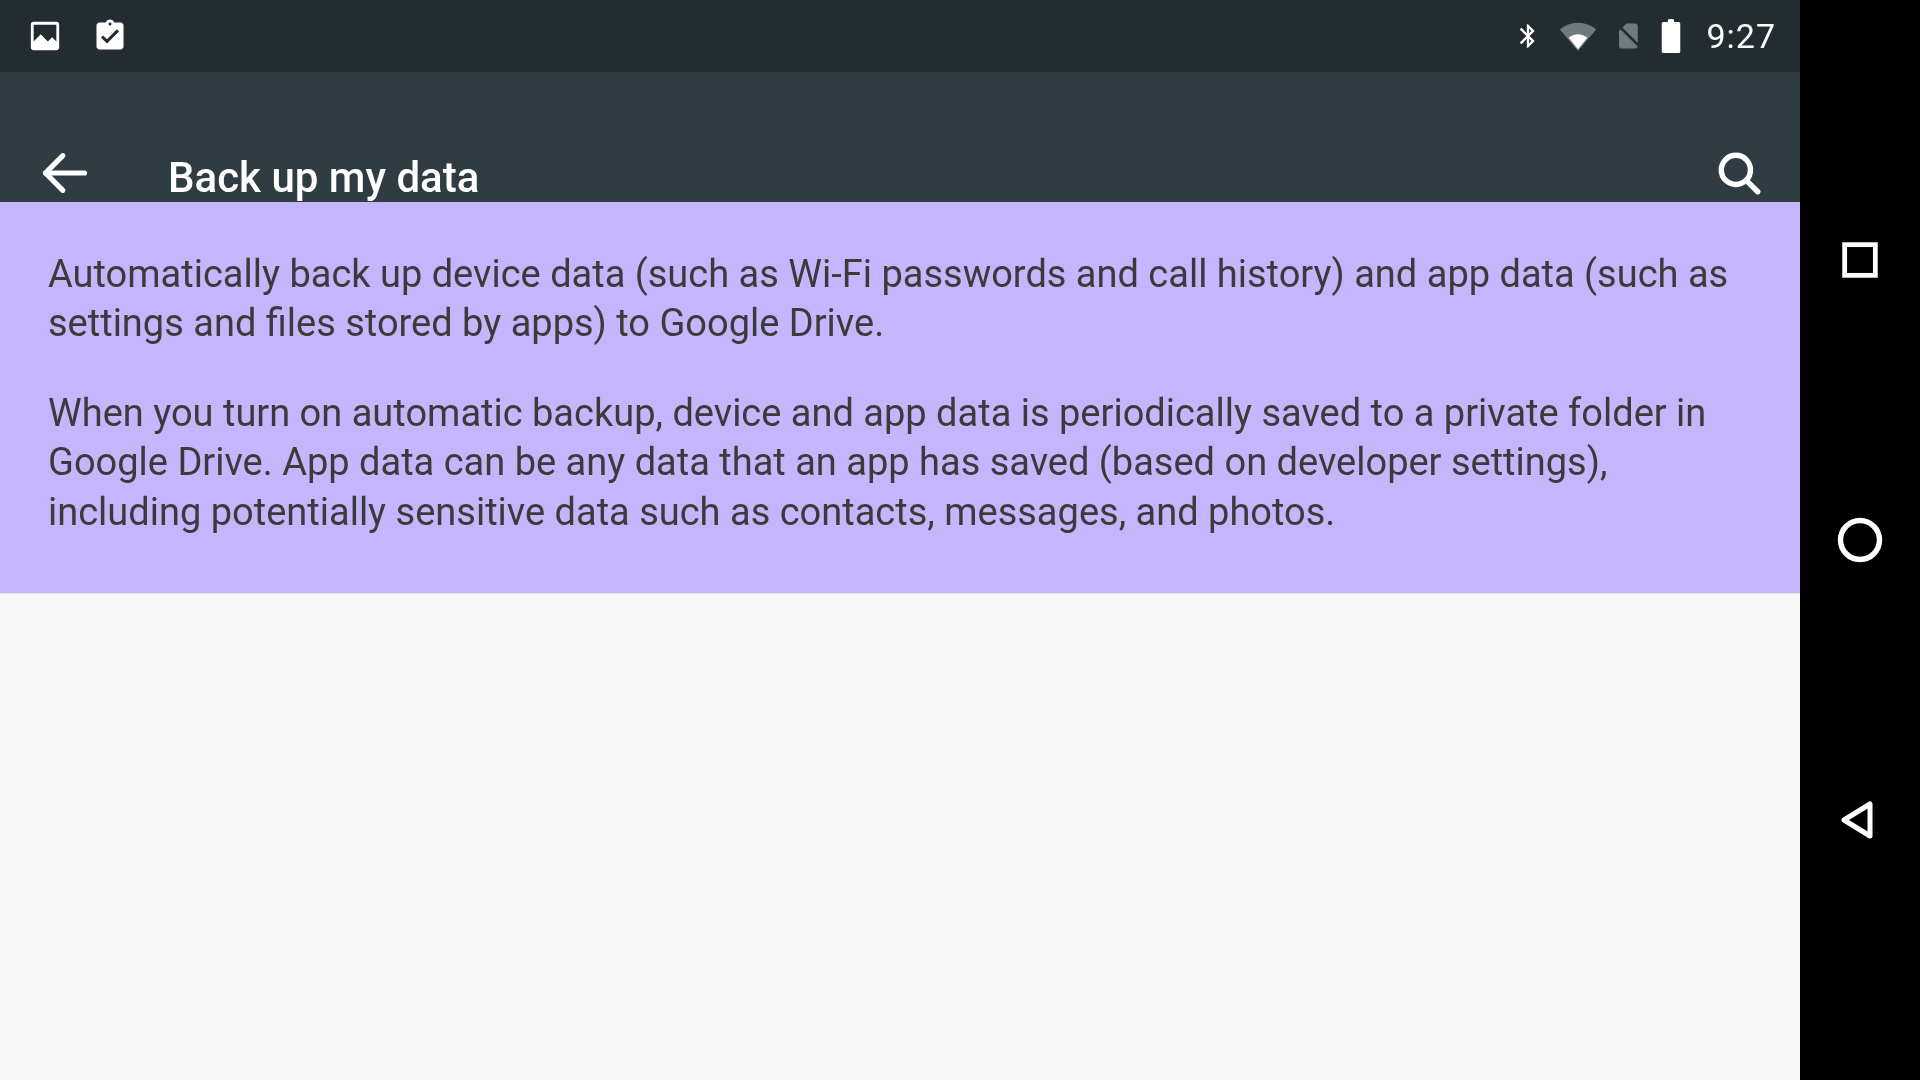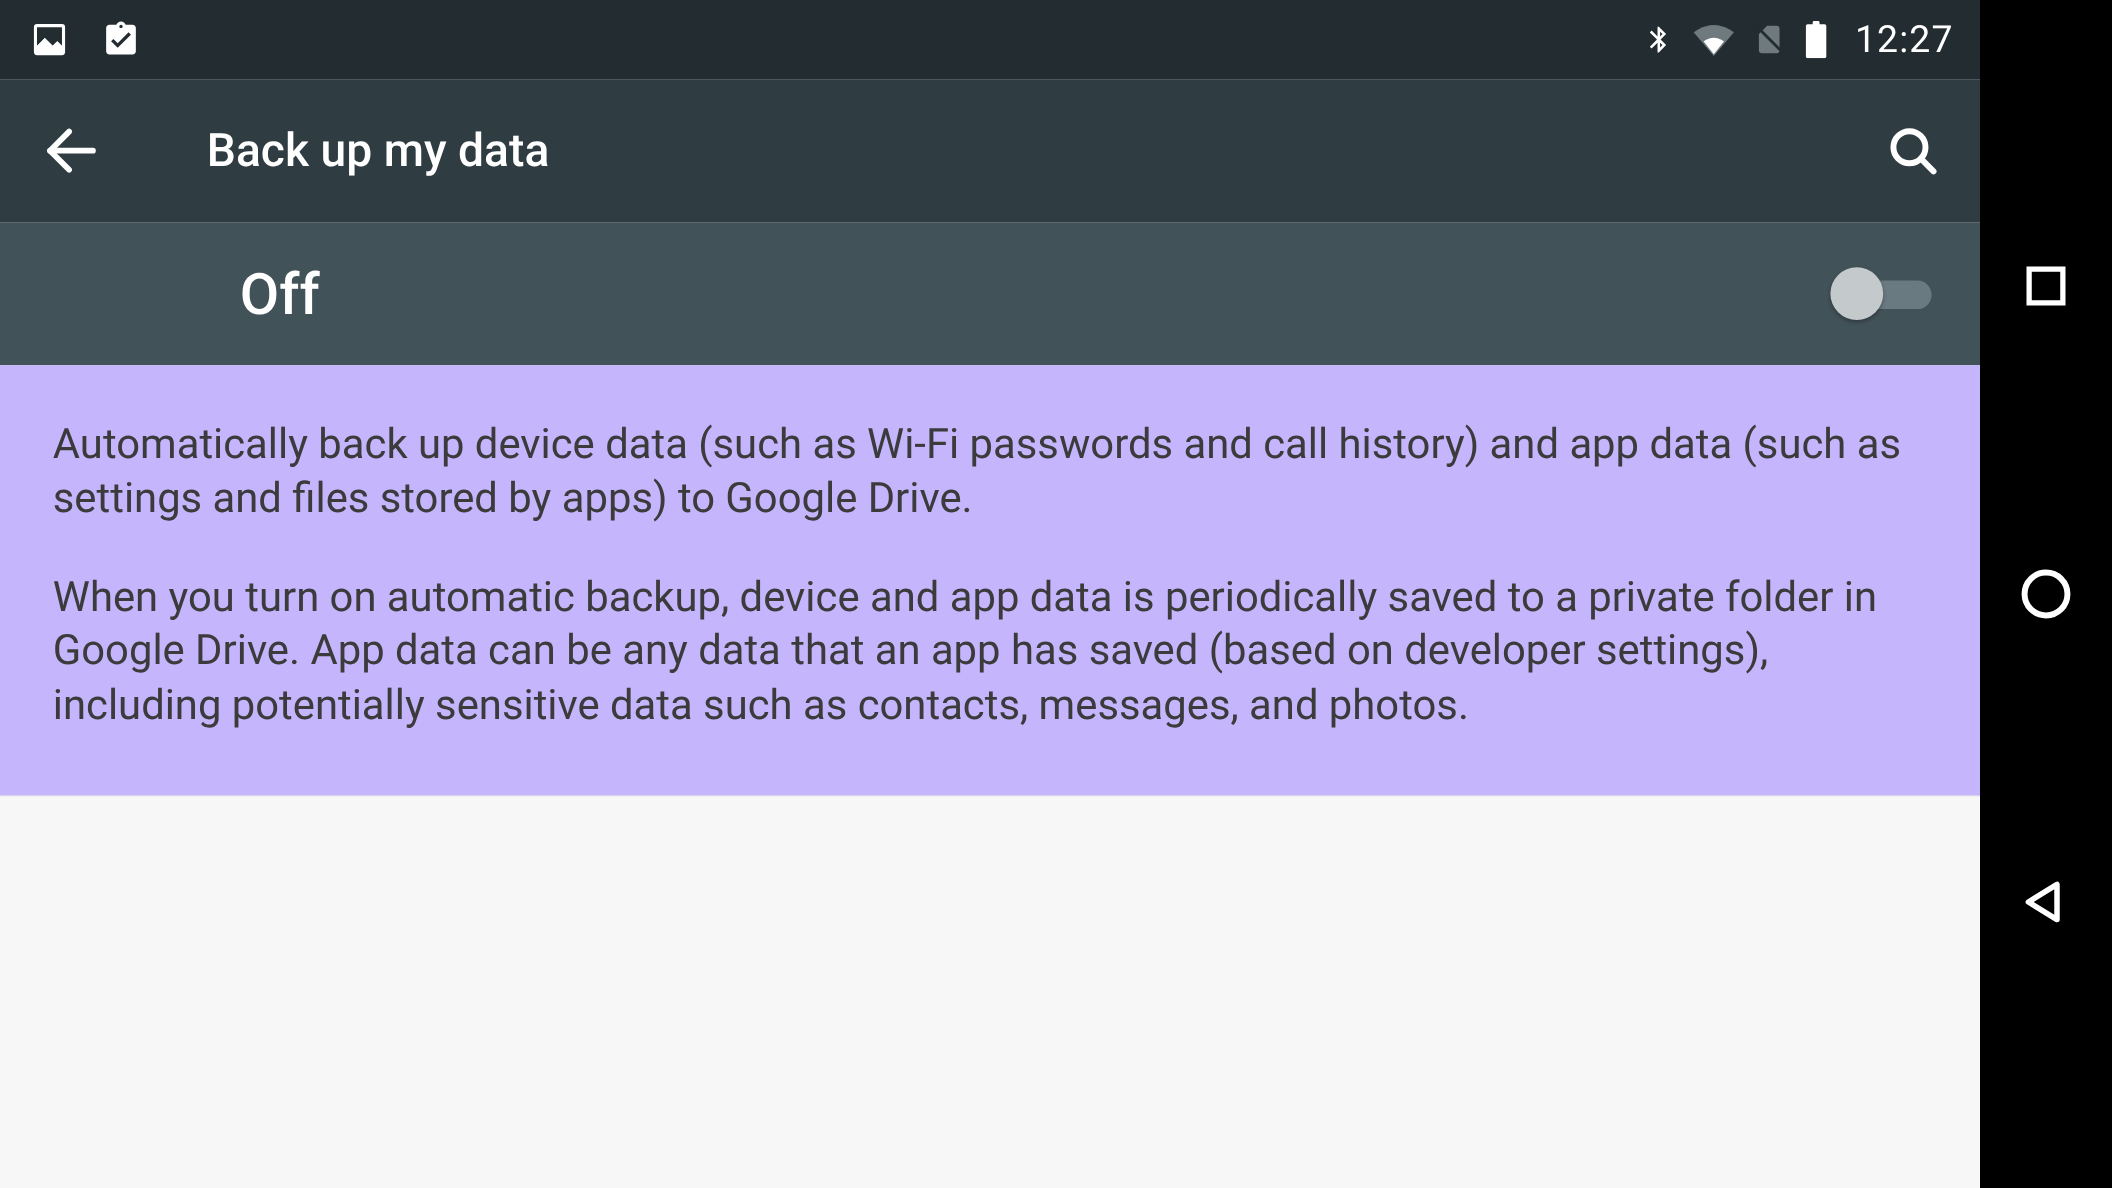--- a/index.html
+++ b/index.html
@@ -62,23 +62,23 @@
     .statusbar .spacer { flex: 1; }
     .statusbar .right-icons { display: flex; align-items: center; gap: 16px; }
     .statusbar .clock { font-weight: 400; margin-left: 8px; }
 
     
     .actionbar {
       height: 130px;
       background: #2f3c42;
       color: #fff;
       display: flex;
-      align-items: center;
+      align-items: flex-end;
       padding: 0 32px 0 36px;
-      gap: 94px;
+      gap: 74px;
     }
     .actionbar .title {
       font-size: 42px;
       font-weight: 500;
       flex: 1;
     }
     .actionbar .icon-btn {
       width: 58px; height: 58px;
       display: flex; align-items: center; justify-content: center;
       color: #fff;
@@ -176,47 +176,40 @@
             <path d="M17 2H10L4 8v12c0 1.1.9 2 2 2h11c1.1 0 2-.9 2-2V4c0-1.1-.9-2-2-2z"></path>
             <line x1="3" y1="3" x2="21" y2="21" stroke="#232c31" stroke-width="2"></line>
           </svg>
         </span>
         <span>
           <svg width="22" height="34" viewBox="0 0 12 22" fill="#fff">
             <rect x="0" y="2" width="12" height="20" rx="1"></rect>
             <rect x="4" y="0" width="4" height="3" rx="1"></rect>
           </svg>
         </span>
-        <span class="clock">12:27</span>
+        <span class="clock">9:27</span>
       </div>
     </div>
 
     <div class="actionbar">
       <div class="icon-btn">
         <svg width="52" height="52" viewBox="0 0 24 24" fill="none" stroke="#fff" stroke-width="2.4" stroke-linecap="round" stroke-linejoin="round">
           <line x1="21" y1="12" x2="3" y2="12"></line>
           <polyline points="11 4 3 12 11 20"></polyline>
         </svg>
       </div>
       <div class="title">Back up my data</div>
       <div class="icon-btn">
         <svg width="50" height="50" viewBox="0 0 24 24" fill="none" stroke="#fff" stroke-width="2.6" stroke-linecap="round">
           <circle cx="10.5" cy="10.5" r="7"></circle>
           <line x1="21" y1="21" x2="15.5" y2="15.5"></line>
         </svg>
       </div>
     </div>
 
-    <div class="togglerow">
-      <div class="state-label">Off</div>
-      <div class="switch">
-        <div class="track"></div>
-        <div class="thumb"></div>
-      </div>
-    </div>
 
     <div class="description">
       <p>Automatically back up device data (such as Wi-Fi passwords and call history) and app data (such as settings and files stored by apps) to Google Drive.</p>
       <p>When you turn on automatic backup, device and app data is periodically saved to a private folder in Google Drive. App data can be any data that an app has saved (based on developer settings), including potentially sensitive data such as contacts, messages, and photos.</p>
     </div>
 
     <div class="below"></div>
   </div>
 
   <div class="navbar-col">

